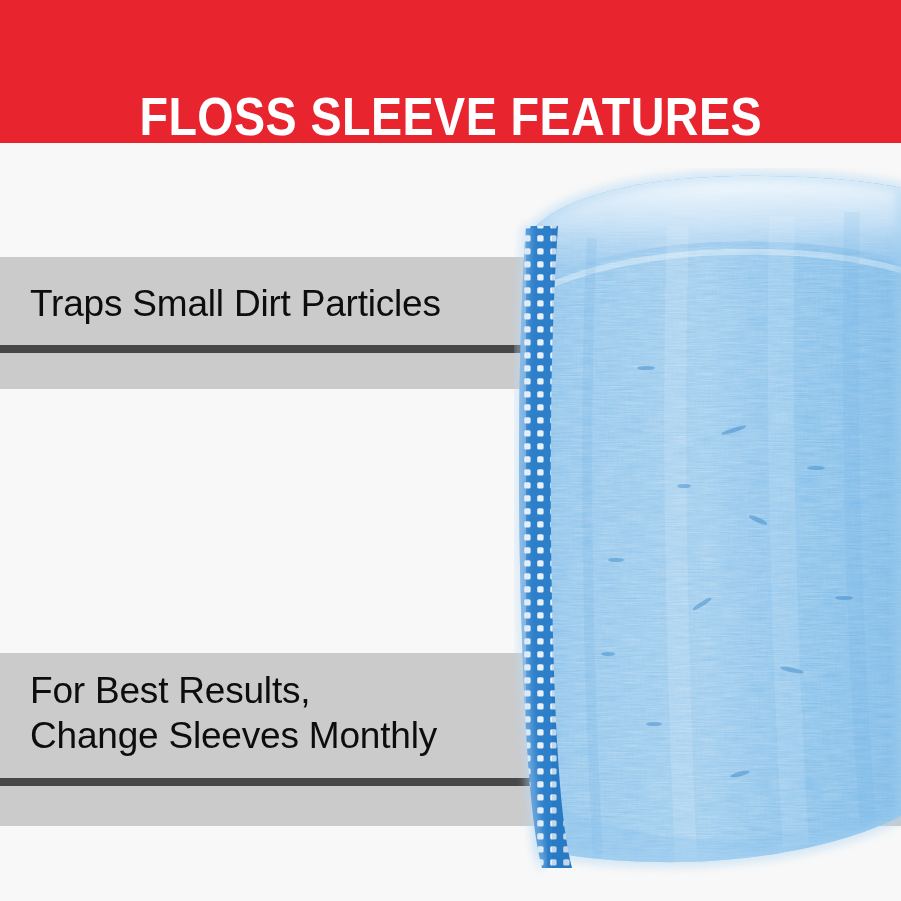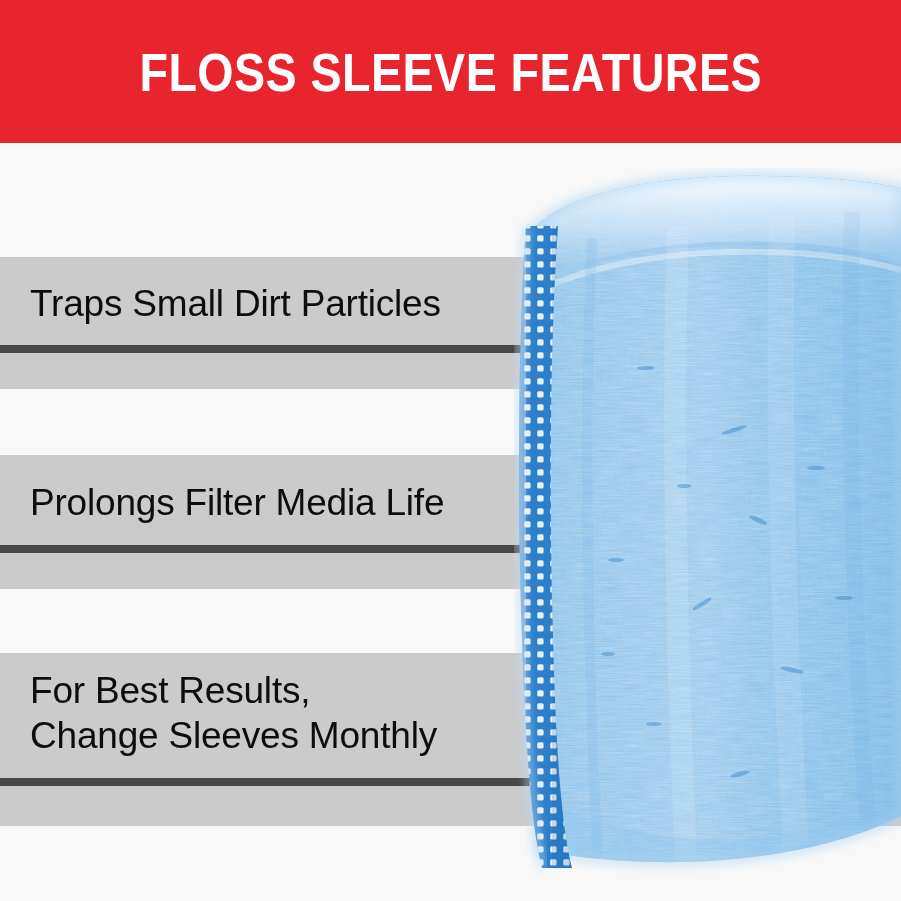--- a/index.html
+++ b/index.html
@@ -22,21 +22,21 @@
 
   
   .header-banner {
     position: absolute;
     left: 0;
     top: 0;
     width: 901px;
     height: 143px;
     background: #e8242f;
     display: flex;
-    align-items: center;
+    align-items: flex-end;
     justify-content: center;
   }
   .header-title {
     color: #ffffff;
     font-family: "Liberation Sans", sans-serif;
     font-weight: bold;
     font-size: 53px;
     letter-spacing: 0.5px;
     line-height: 1;
     transform: scaleX(0.88);
@@ -141,26 +141,20 @@
 
   <div class="body-area"></div>
 
   <div class="feature-block" id="block-1">
     <div class="feature-band feature-band-top"></div>
     <div class="feature-rule"></div>
     <div class="feature-band feature-band-bottom"></div>
     <div class="feature-text">Traps Small Dirt Particles</div>
   </div>
 
-  <div class="feature-block" id="block-2">
-    <div class="feature-band feature-band-top"></div>
-    <div class="feature-rule"></div>
-    <div class="feature-band feature-band-bottom"></div>
-    <div class="feature-text">Prolongs Filter Media Life</div>
-  </div>
 
   <div class="feature-block" id="block-3">
     <div class="feature-band feature-band-top"></div>
     <div class="feature-rule"></div>
     <div class="feature-band feature-band-bottom"></div>
     <div class="feature-text">For Best Results,
 Change Sleeves Monthly</div>
   </div>
 
   <div class="product-photo">

